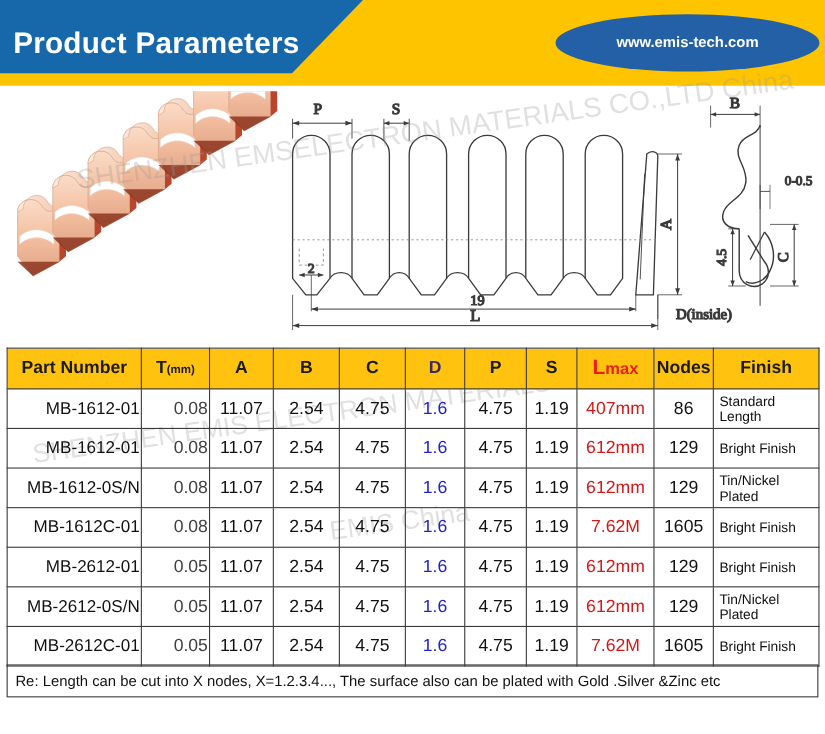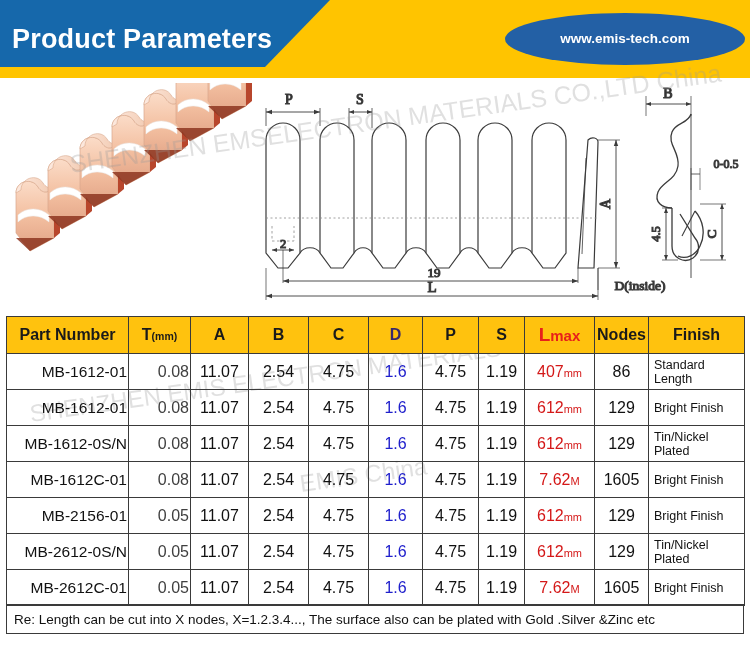--- a/index.html
+++ b/index.html
@@ -83,21 +83,21 @@
   .lmax-rest{font-size:15px;color:#e8201a;font-weight:bold;}
 
   tbody td{
     height:33px;background:transparent;
     font-size:16px;color:#111111;
   }
   td.c-part{font-size:15.5px;text-align:right;padding-left:5px;}
   td.c-t{color:#404040;text-align:right;}
   td.c-d{color:#2020cc;}
   td.c-lmax{color:#d41818;}
-  td.c-lmax .u{font-size:11px;}
+  td.c-lmax .u{font-size:16px;}
   td.c-finish{font-size:12.5px;text-align:left;padding-left:5px;}
 
   #footnote{
     position:absolute;left:6px;top:604px;width:738px;height:30px;
     border:1.3px solid #3a3a3a;box-sizing:border-box;
     display:flex;align-items:center;
     font-size:13.5px;color:#111;padding-left:7px;
   }
 
   
@@ -385,21 +385,21 @@
           <td>2.54</td>
           <td>4.75</td>
           <td class="c-d">1.6</td>
           <td>4.75</td>
           <td>1.19</td>
           <td class="c-lmax"><span>7.62</span><span class="u">M</span></td>
           <td>1605</td>
           <td class="c-finish">Bright Finish</td>
         </tr>
         <tr>
-          <td class="c-part">MB-2156-01</td>
+          <td class="c-part">MB-2612-01</td>
           <td class="c-t">0.05</td>
           <td>11.07</td>
           <td>2.54</td>
           <td>4.75</td>
           <td class="c-d">1.6</td>
           <td>4.75</td>
           <td>1.19</td>
           <td class="c-lmax"><span>612</span><span class="u">mm</span></td>
           <td>129</td>
           <td class="c-finish">Bright Finish</td>

